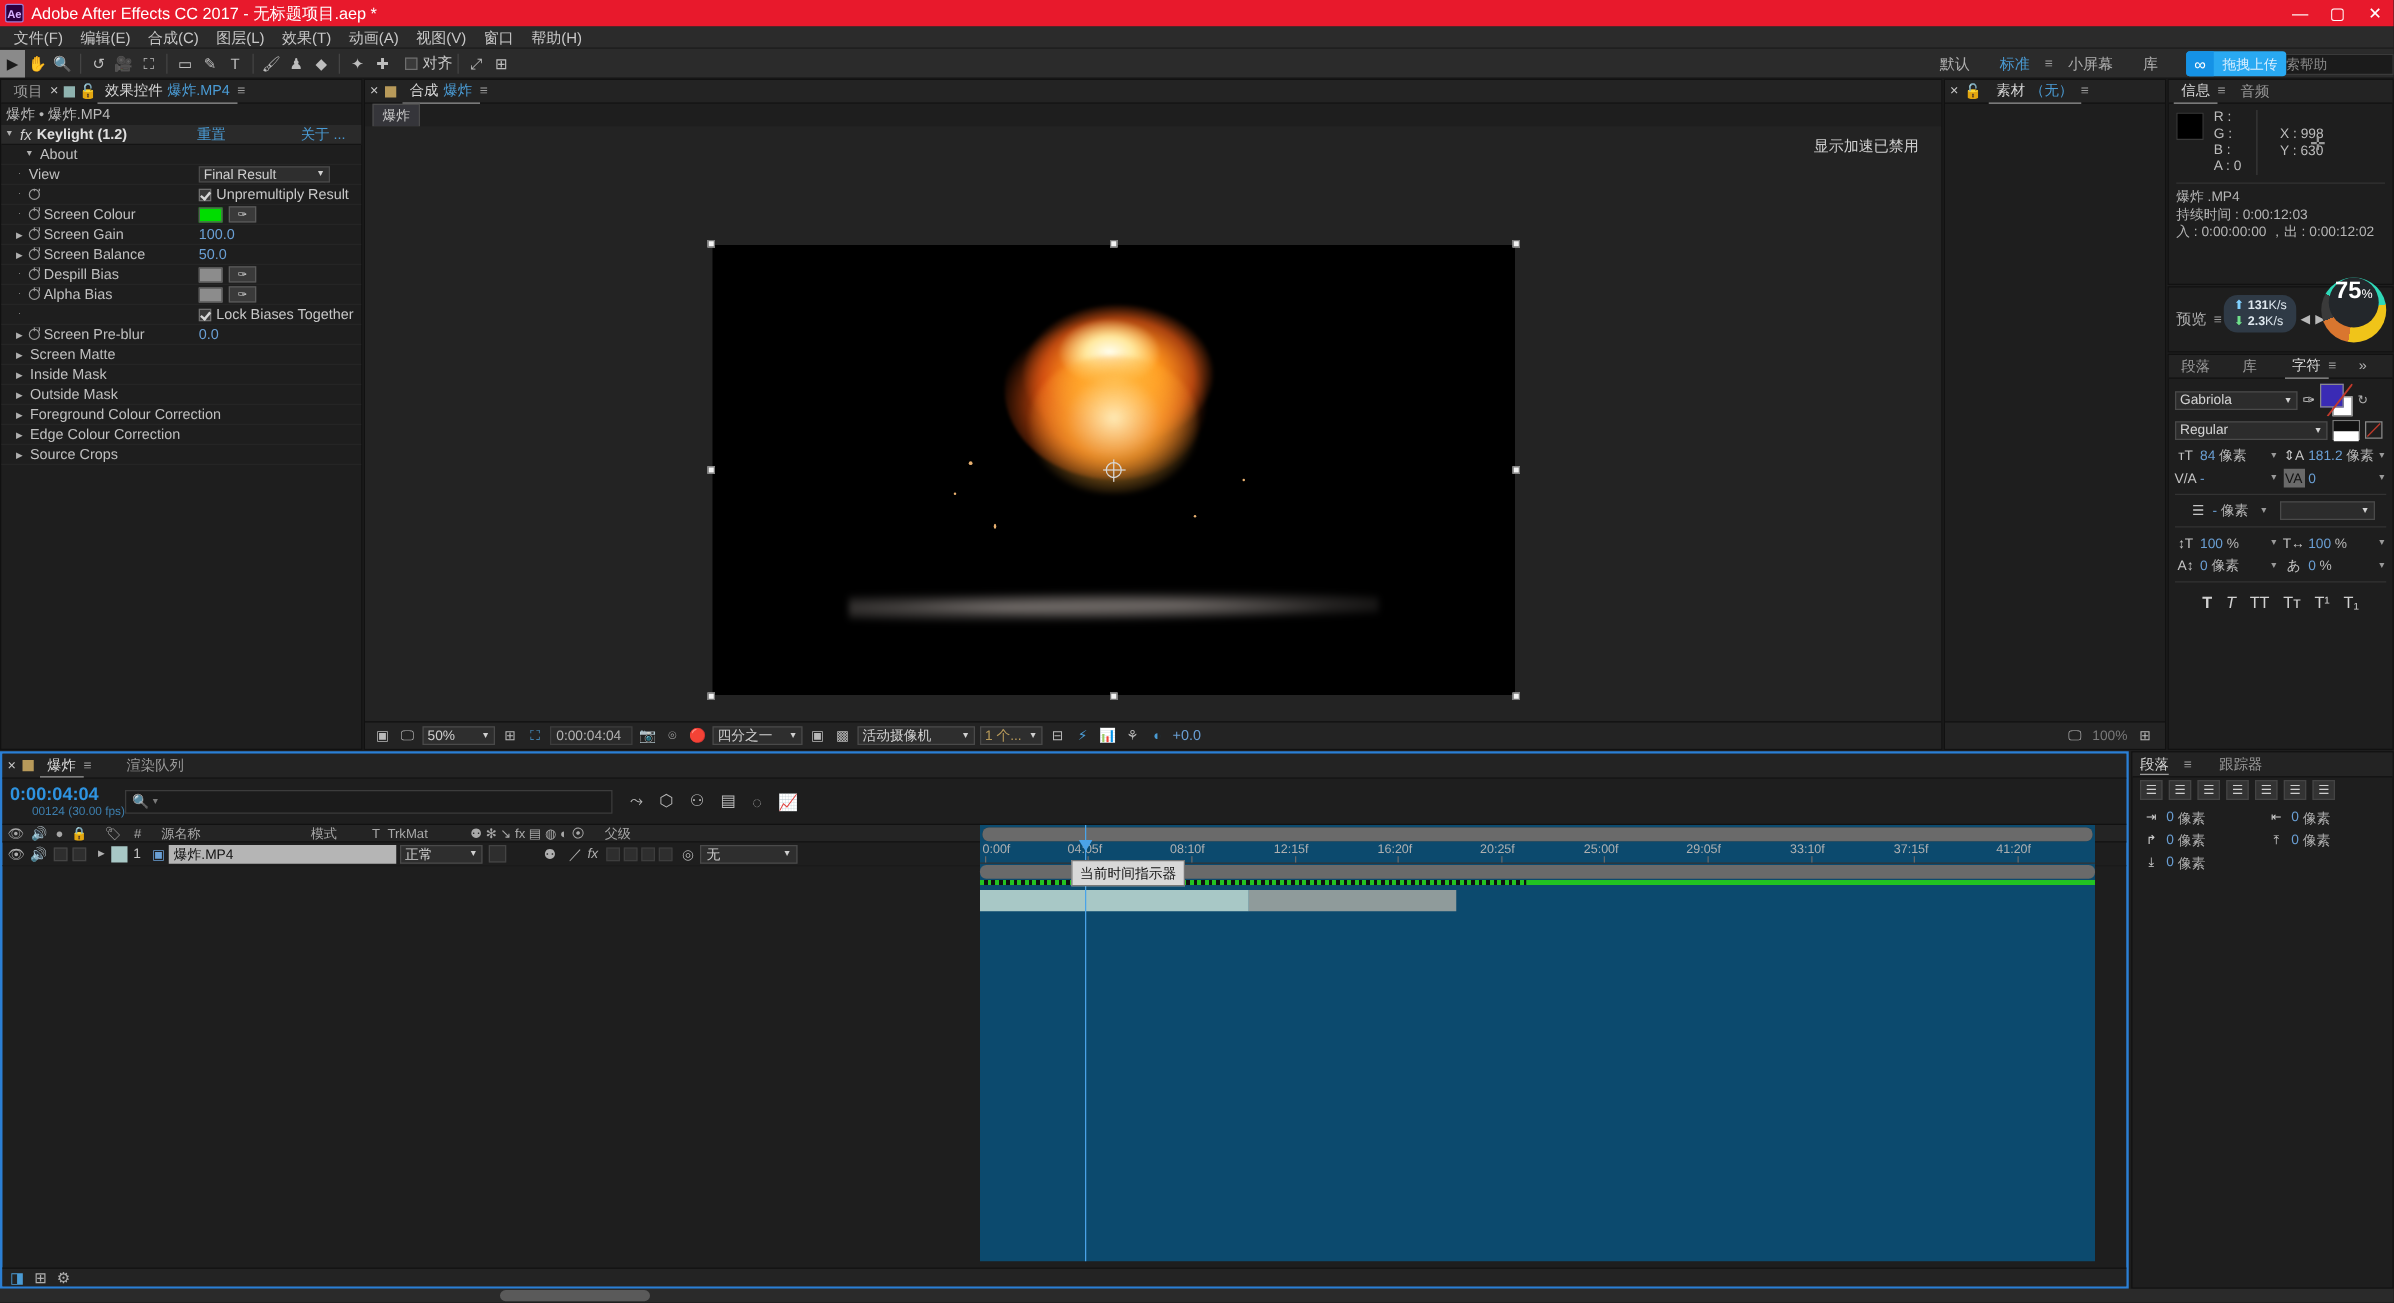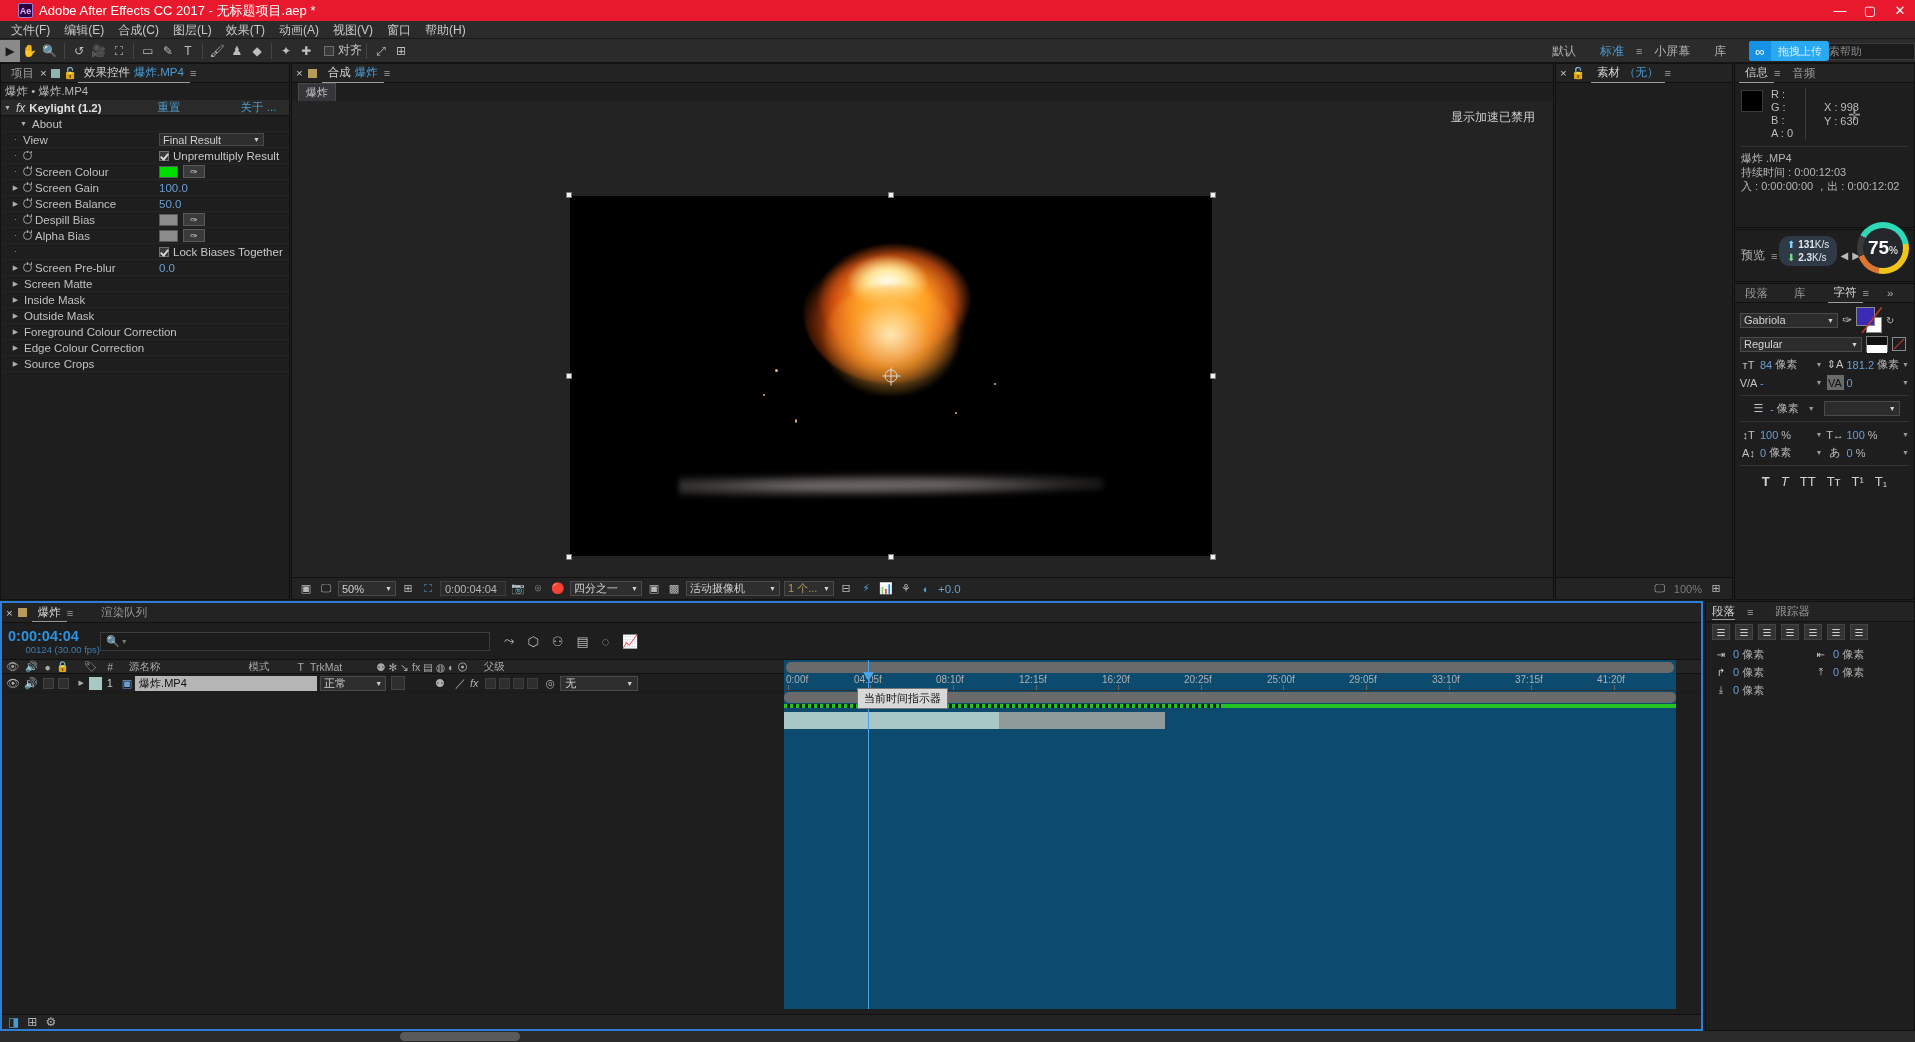--- a/index.html
+++ b/index.html
@@ -7,21 +7,21 @@
     width:1915px; height:1042px; overflow:hidden;
     background:#1e1e1e; color:#c8c8c8;
     font-family:"Liberation Sans","DejaVu Sans",sans-serif;
     font-size:12px; -webkit-font-smoothing:antialiased;
   }
   .app { position:relative; width:1915px; height:1042px; }
 
   
   .titlebar {
     height:21px; background:#e8192c; display:flex; align-items:center;
-    padding-left:18px; position:relative;
+    padding-left:4px; position:relative;
   }
   .ae-logo {
     width:15px;height:15px;background:#2d0040;border:1px solid #9a7fd6;
     color:#d9b3ff;font-size:9px;font-weight:bold;display:flex;
     align-items:center;justify-content:center;border-radius:2px;margin-right:6px;
   }
   .titletext { color:#ffffff; font-size:13px; }
   .winbtns { position:absolute; right:0; top:0; height:21px; display:flex; }
   .winbtn { width:30px;height:21px;display:flex;align-items:center;justify-content:center;
             color:#fff;font-size:13px;}
@@ -165,21 +165,21 @@
   .prev-row{display:flex;align-items:center;height:100%;padding-left:6px;gap:6px;}
   .prev-lbl{color:#b0b0b0;font-size:12px;}
   .tp-ctrls{display:flex;gap:4px;color:#b8b8b8;font-size:10px;}
   .net-ov{position:absolute;left:44px;top:6px;background:#2f3a46;border-radius:11px;
      padding:2px 8px;font-size:10px;color:#dfe8ef;line-height:13px;z-index:5;}
   .net-ov .up{color:#7fd0ff;}
   .net-ov .dn{color:#6fe08a;}
   .ring{position:absolute;left:122px;top:-8px;width:52px;height:52px;border-radius:50%;
      background:conic-gradient(#2fd9b8 0deg 80deg,#f0c419 80deg 190deg,#d9762f 190deg 250deg,
                                #3a3a3a 250deg 300deg,#2fd9b8 300deg 360deg);
-     display:flex;align-items:center;justify-content:center;z-index:6;}
+     display:flex;align-items:flex-start;justify-content:center;z-index:6;}
   .ring::after{content:"";position:absolute;width:40px;height:40px;border-radius:50%;background:#23272b;}
   .ring span{position:relative;z-index:2;color:#fff;font-size:19px;}
   .ring span i{font-style:normal;font-size:10px;}
 
   
   #charpanel { left:1734px; top:283px; width:181px; height:317px; }
   .cp-body{padding:4px 5px;}
   .cp-fontrow{display:flex;align-items:center;gap:4px;margin-bottom:3px;}
   .cp-inp{height:15px;background:#2c2c2c;border:1px solid #4a4a4a;color:#d4d4d4;
      font-size:11px;display:flex;align-items:center;justify-content:space-between;padding:0 3px;}

